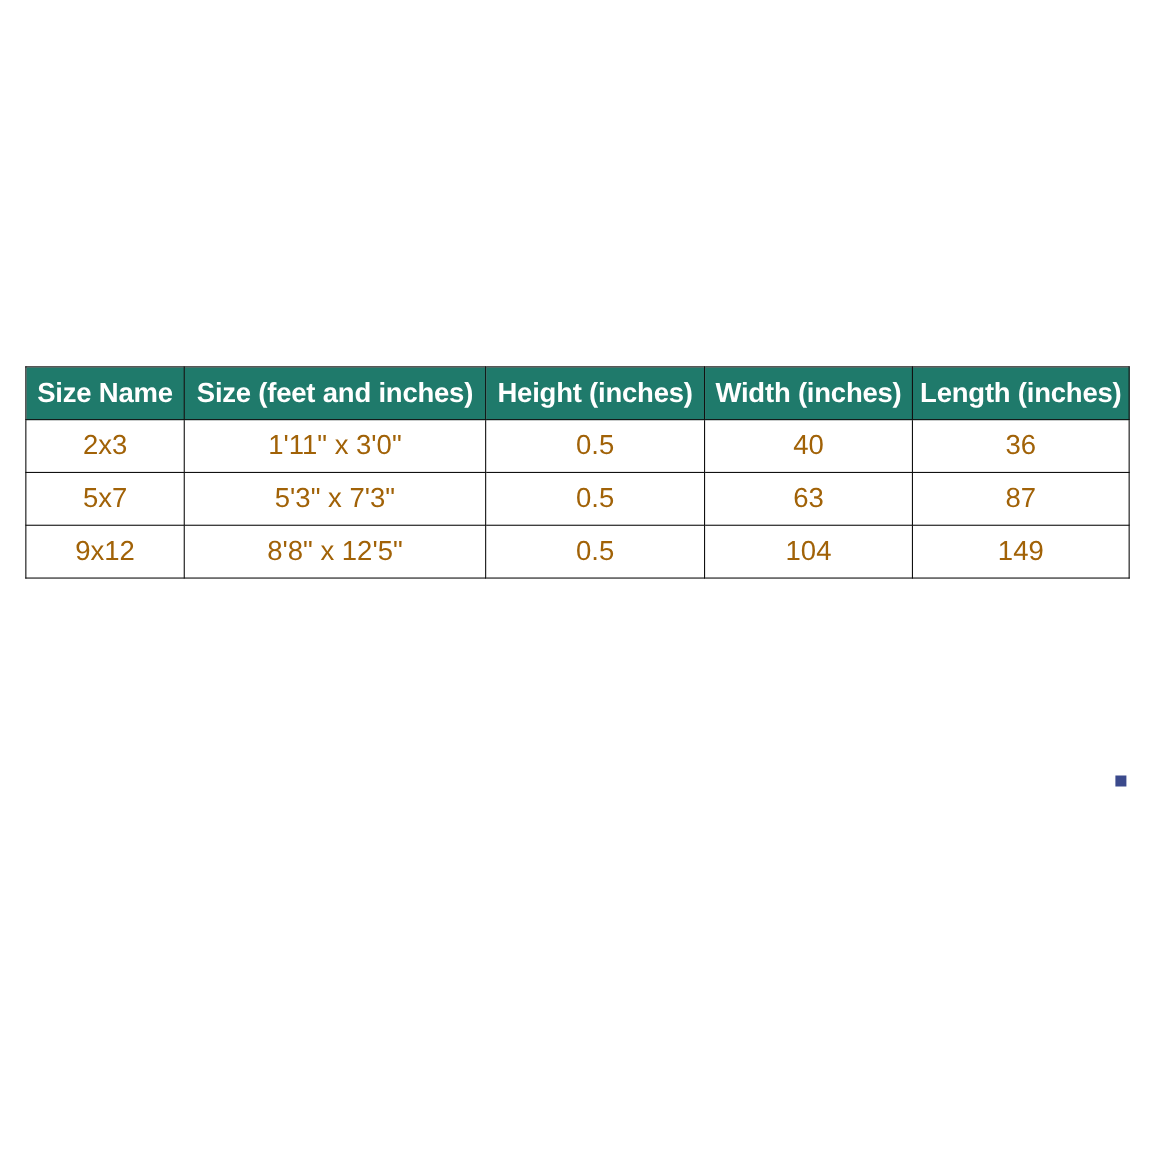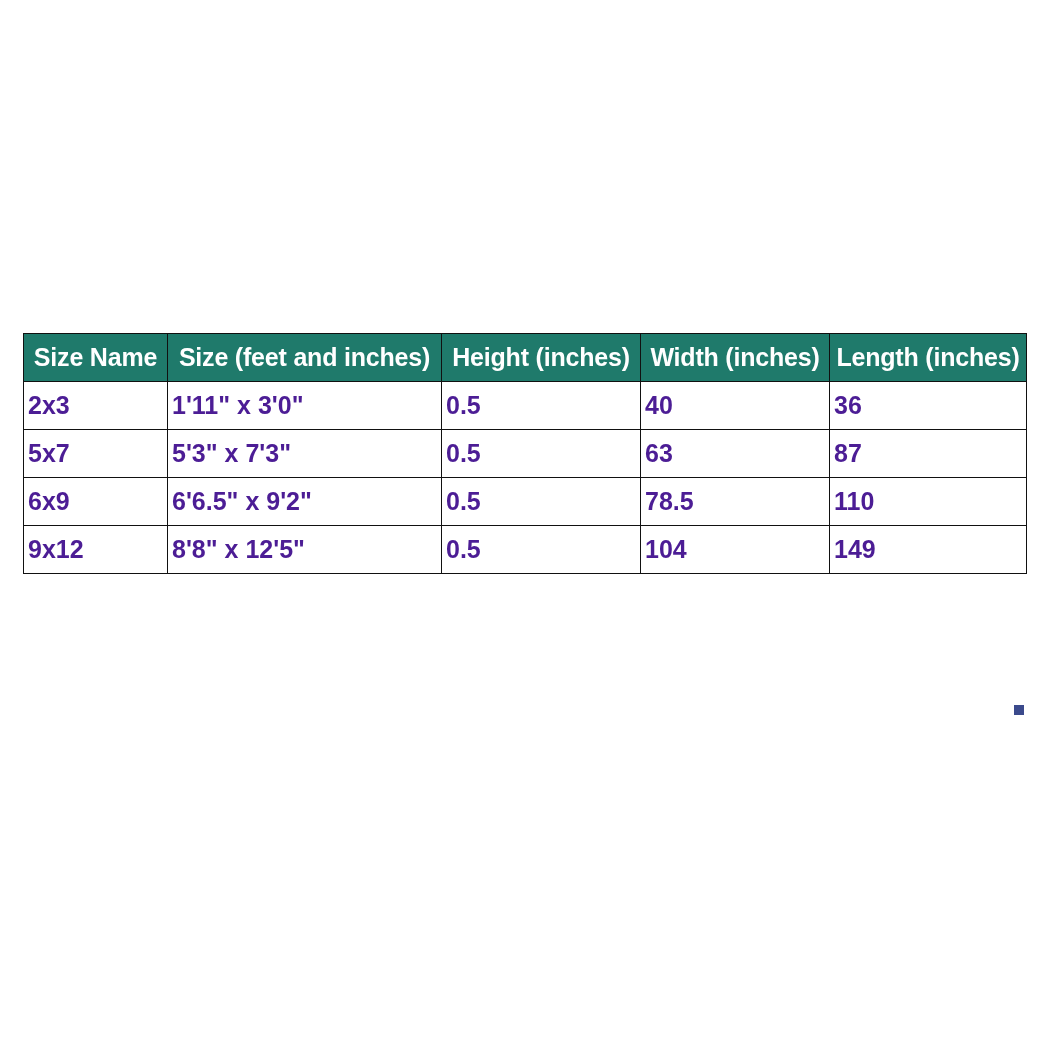--- a/index.html
+++ b/index.html
@@ -44,25 +44,25 @@
     vertical-align: middle;
     height: 47px;
     padding: 0 4px;
     border: 1px solid #111111;
     white-space: nowrap;
     letter-spacing: -0.2px;
   }
 
   table.size-table tbody td {
     background: #ffffff;
-    color: #4c1d95;
-    font-weight: bold;
+    color: #a16207;
+    font-weight: normal;
     font-size: 25px;
     line-height: 1;
-    text-align: left;
+    text-align: center;
     vertical-align: middle;
     height: 47px;
     padding: 0 4px;
     border: 1px solid #111111;
     white-space: nowrap;
   }
 
   
   #fill-handle {
     position: absolute;
@@ -103,27 +103,20 @@
         <td>36</td>
       </tr>
       <tr>
         <td>5x7</td>
         <td>5'3" x 7'3"</td>
         <td>0.5</td>
         <td>63</td>
         <td>87</td>
       </tr>
       <tr>
-        <td>6x9</td>
-        <td>6'6.5" x 9'2"</td>
-        <td>0.5</td>
-        <td>78.5</td>
-        <td>110</td>
-      </tr>
-      <tr>
         <td>9x12</td>
         <td>8'8" x 12'5"</td>
         <td>0.5</td>
         <td>104</td>
         <td>149</td>
       </tr>
     </tbody>
   </table>
 </div>
 

